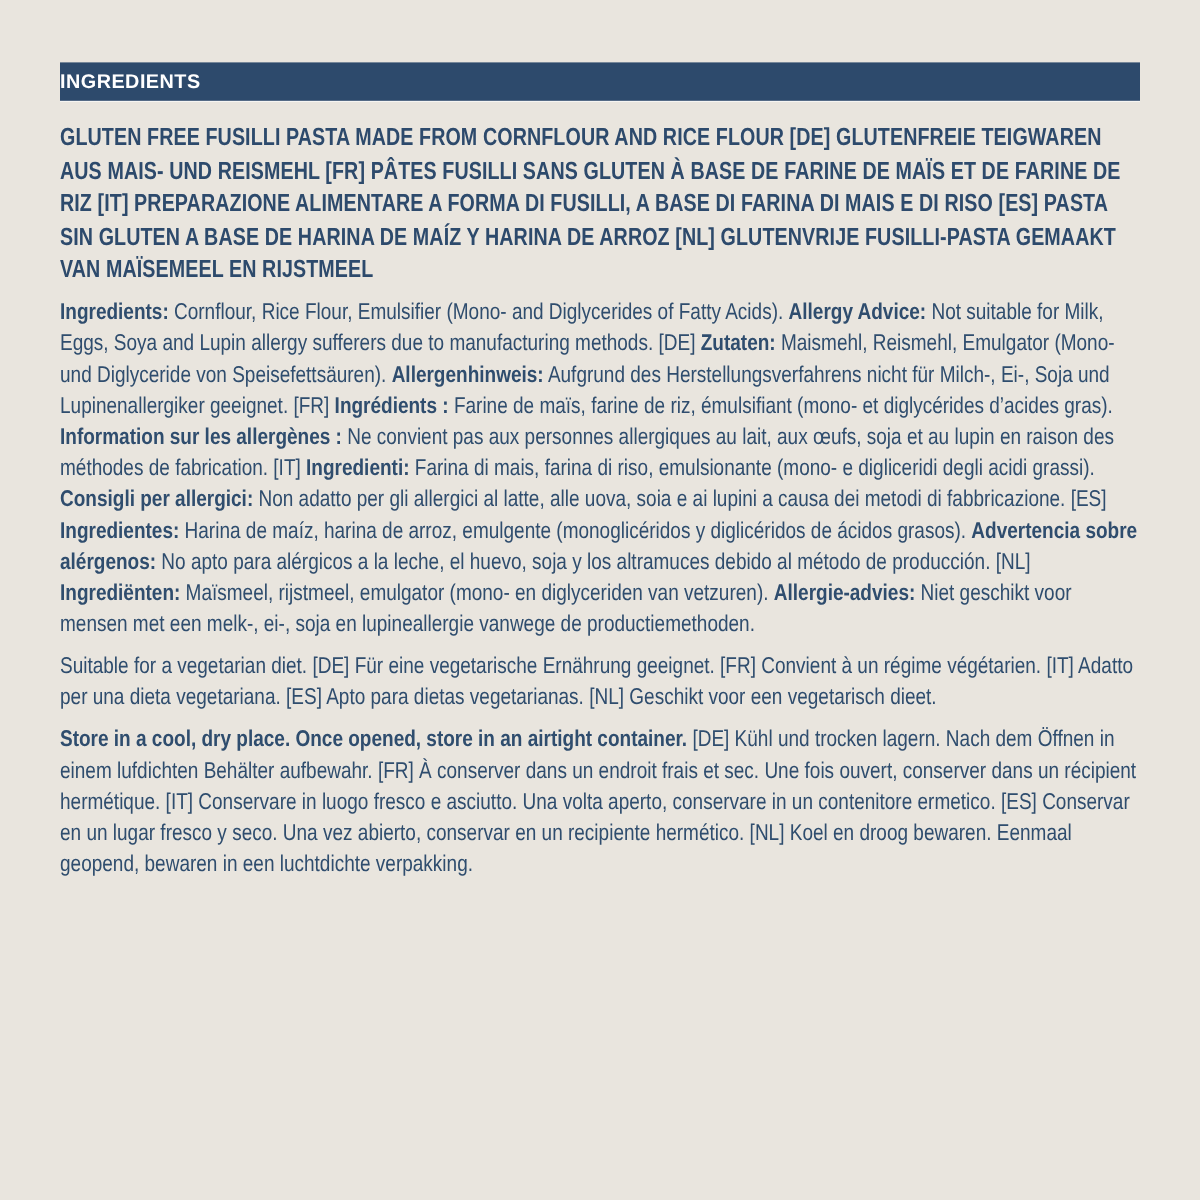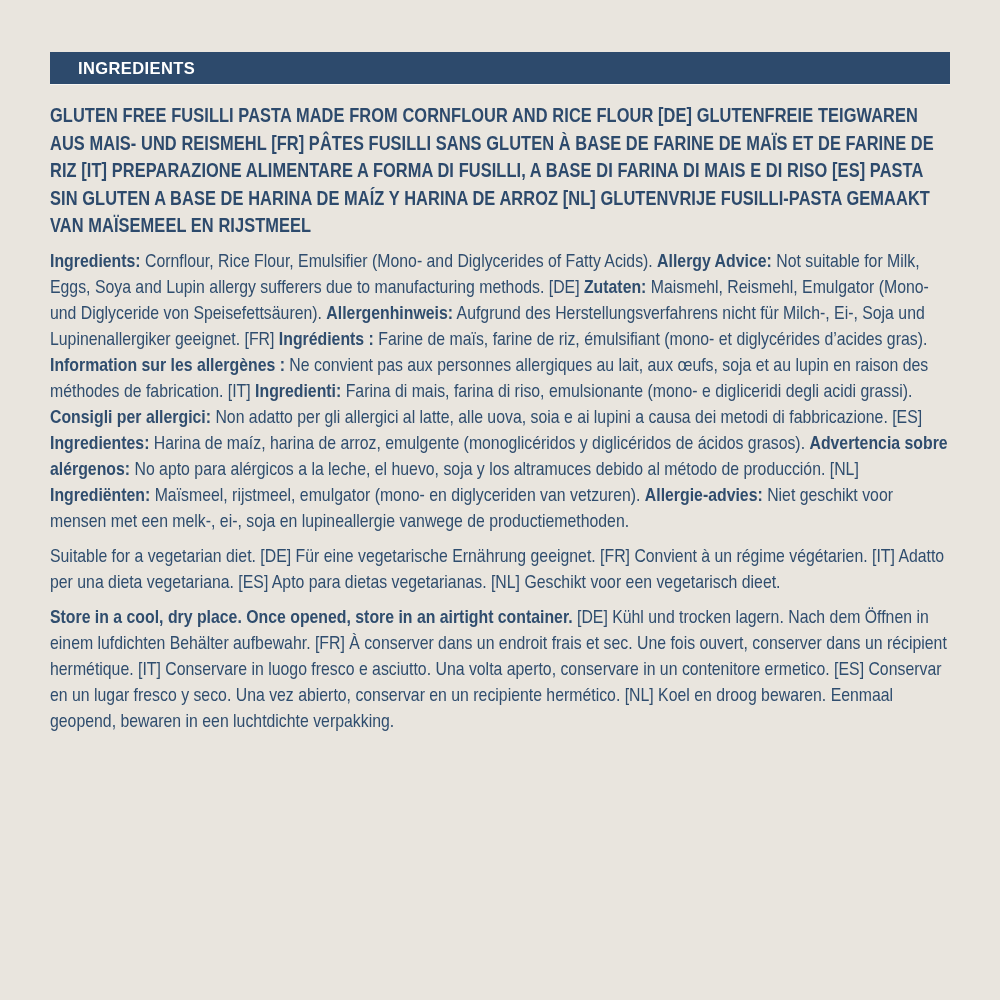--- a/index.html
+++ b/index.html
@@ -15,21 +15,21 @@
     left: 50px;
     top: 52px;
     width: 900px;
   }
   .header-bar {
     background: #2d4a6c;
     color: #ffffff;
     height: 32px;
     display: flex;
     align-items: center;
-    padding-left: 28px;
+    padding-left: 0;
     box-sizing: border-box;
     box-shadow: 0 1px 0 rgba(255,255,255,0.6);
   }
   .header-bar span {
     font-weight: bold;
     font-size: 16.5px;
     letter-spacing: 0.4px;
   }
   
   .title-wrap {

